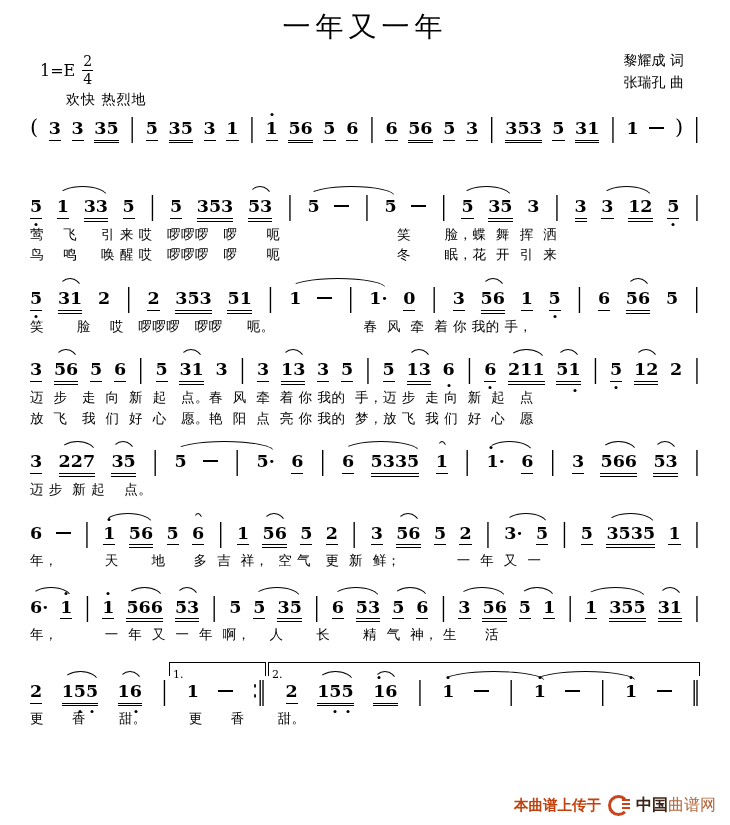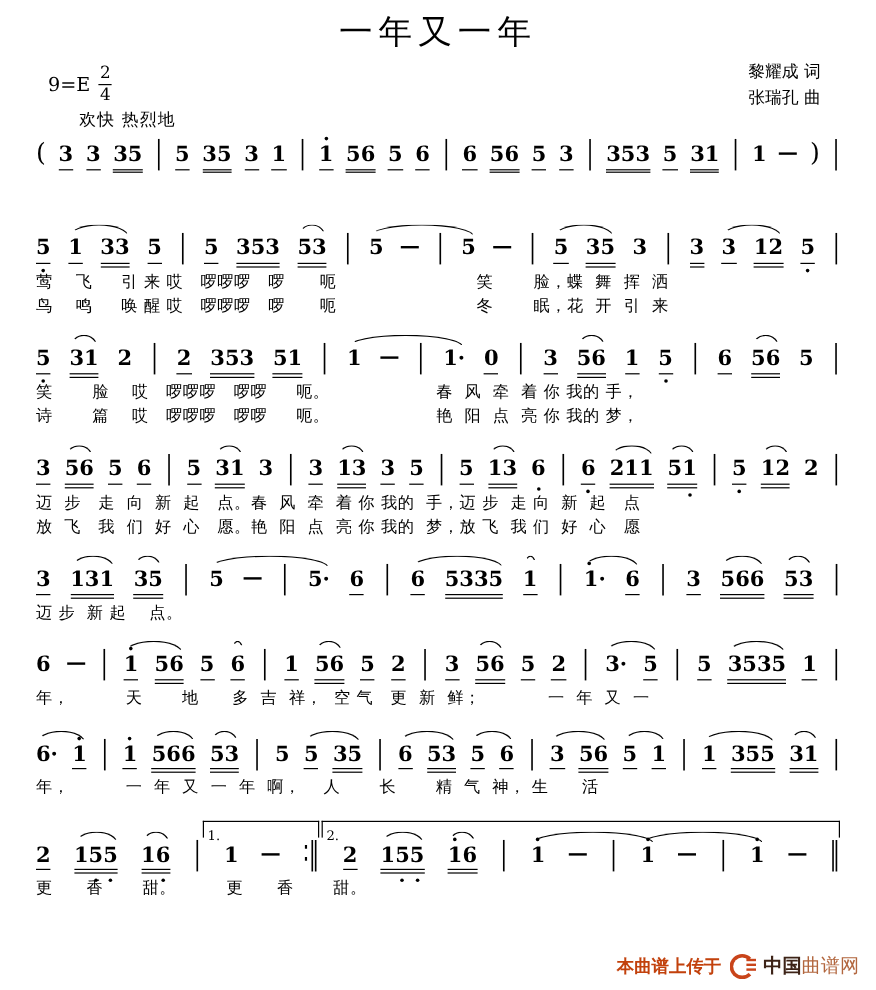--- a/index.html
+++ b/index.html
@@ -68,21 +68,21 @@
   .site-rest { font-size:16px; font-weight:normal; color:#b2663e; }
 </style>
 </head>
 <body>
 
 <div class="sheet">
   <div class="title">一年又一年</div>
 
   <div class="hdr">
     <div class="keysig">
-      <span>9=E</span>
+      <span>1=E</span>
       <span class="frac">
         <span>2</span>
         <span class="fline"></span>
         <span>4</span>
       </span>
     </div>
     <div class="tempo">欢快 热烈地</div>
     <div class="credits">
       <div>黎耀成 词</div>
       <div>张瑞孔 曲</div>
@@ -177,21 +177,20 @@
           <span class="tok"><span class="u"><span class="u">56</span></span></span>
           <span class="tok"><span class="u">1</span></span>
           <span class="tok"><span class="u">5</span><span class="odot lo" style="left: 50%;"></span></span>
           <span class="bar">|</span>
           <span class="tok"><span class="u">6</span></span>
           <span class="tok"><span class="u"><span class="u">56</span></span></span>
           <span class="tok">5</span>
           <span class="bar">|</span>
         </div>
         <div class="lyrics">笑　　 脸    哎   啰啰啰   啰啰     呃。　　　　　　 春  风  牵  着 你 我的 手，</div>
-        <div class="lyrics">诗　　 篇    哎   啰啰啰   啰啰     呃。　　　　　　 艳  阳  点  亮 你 我的 梦，</div>
         <i class="arc" style="left: 29px; width: 22px; top: 1px;"></i>
         <i class="arc" style="left: 260px; width: 96px; top: 1px;"></i>
         <i class="arc" style="left: 452px; width: 22px; top: 1px;"></i>
         <i class="arc" style="left: 597px; width: 22px; top: 1px;"></i>
       </div>
       <div class="sys sys4">
         <div class="notes">
           <span class="tok"><span class="u">3</span></span>
           <span class="tok"><span class="u"><span class="u">56</span></span></span>
           <span class="tok"><span class="u">5</span></span>
@@ -225,21 +224,21 @@
         <i class="arc" style="left: 150px; width: 22px; top: 1px;"></i>
         <i class="arc" style="left: 252px; width: 22px; top: 1px;"></i>
         <i class="arc" style="left: 378px; width: 22px; top: 1px;"></i>
         <i class="arc" style="left: 479px; width: 35px; top: 1px;"></i>
         <i class="arc" style="left: 527px; width: 22px; top: 1px;"></i>
         <i class="arc" style="left: 605px; width: 22px; top: 1px;"></i>
       </div>
       <div class="sys sys5">
         <div class="notes">
           <span class="tok"><span class="u">3</span></span>
-          <span class="tok"><span class="u"><span class="u">131</span></span></span>
+          <span class="tok"><span class="u"><span class="u">227</span></span></span>
           <span class="tok"><span class="u"><span class="u">35</span></span></span>
           <span class="bar">|</span>
           <span class="tok">5</span>
           <span class="dash"></span>
           <span class="bar">|</span>
           <span class="tok">5·</span>
           <span class="tok"><span class="u">6</span></span>
           <span class="bar">|</span>
           <span class="tok"><span class="u">6</span></span>
           <span class="tok"><span class="u"><span class="u">5335</span></span></span>

